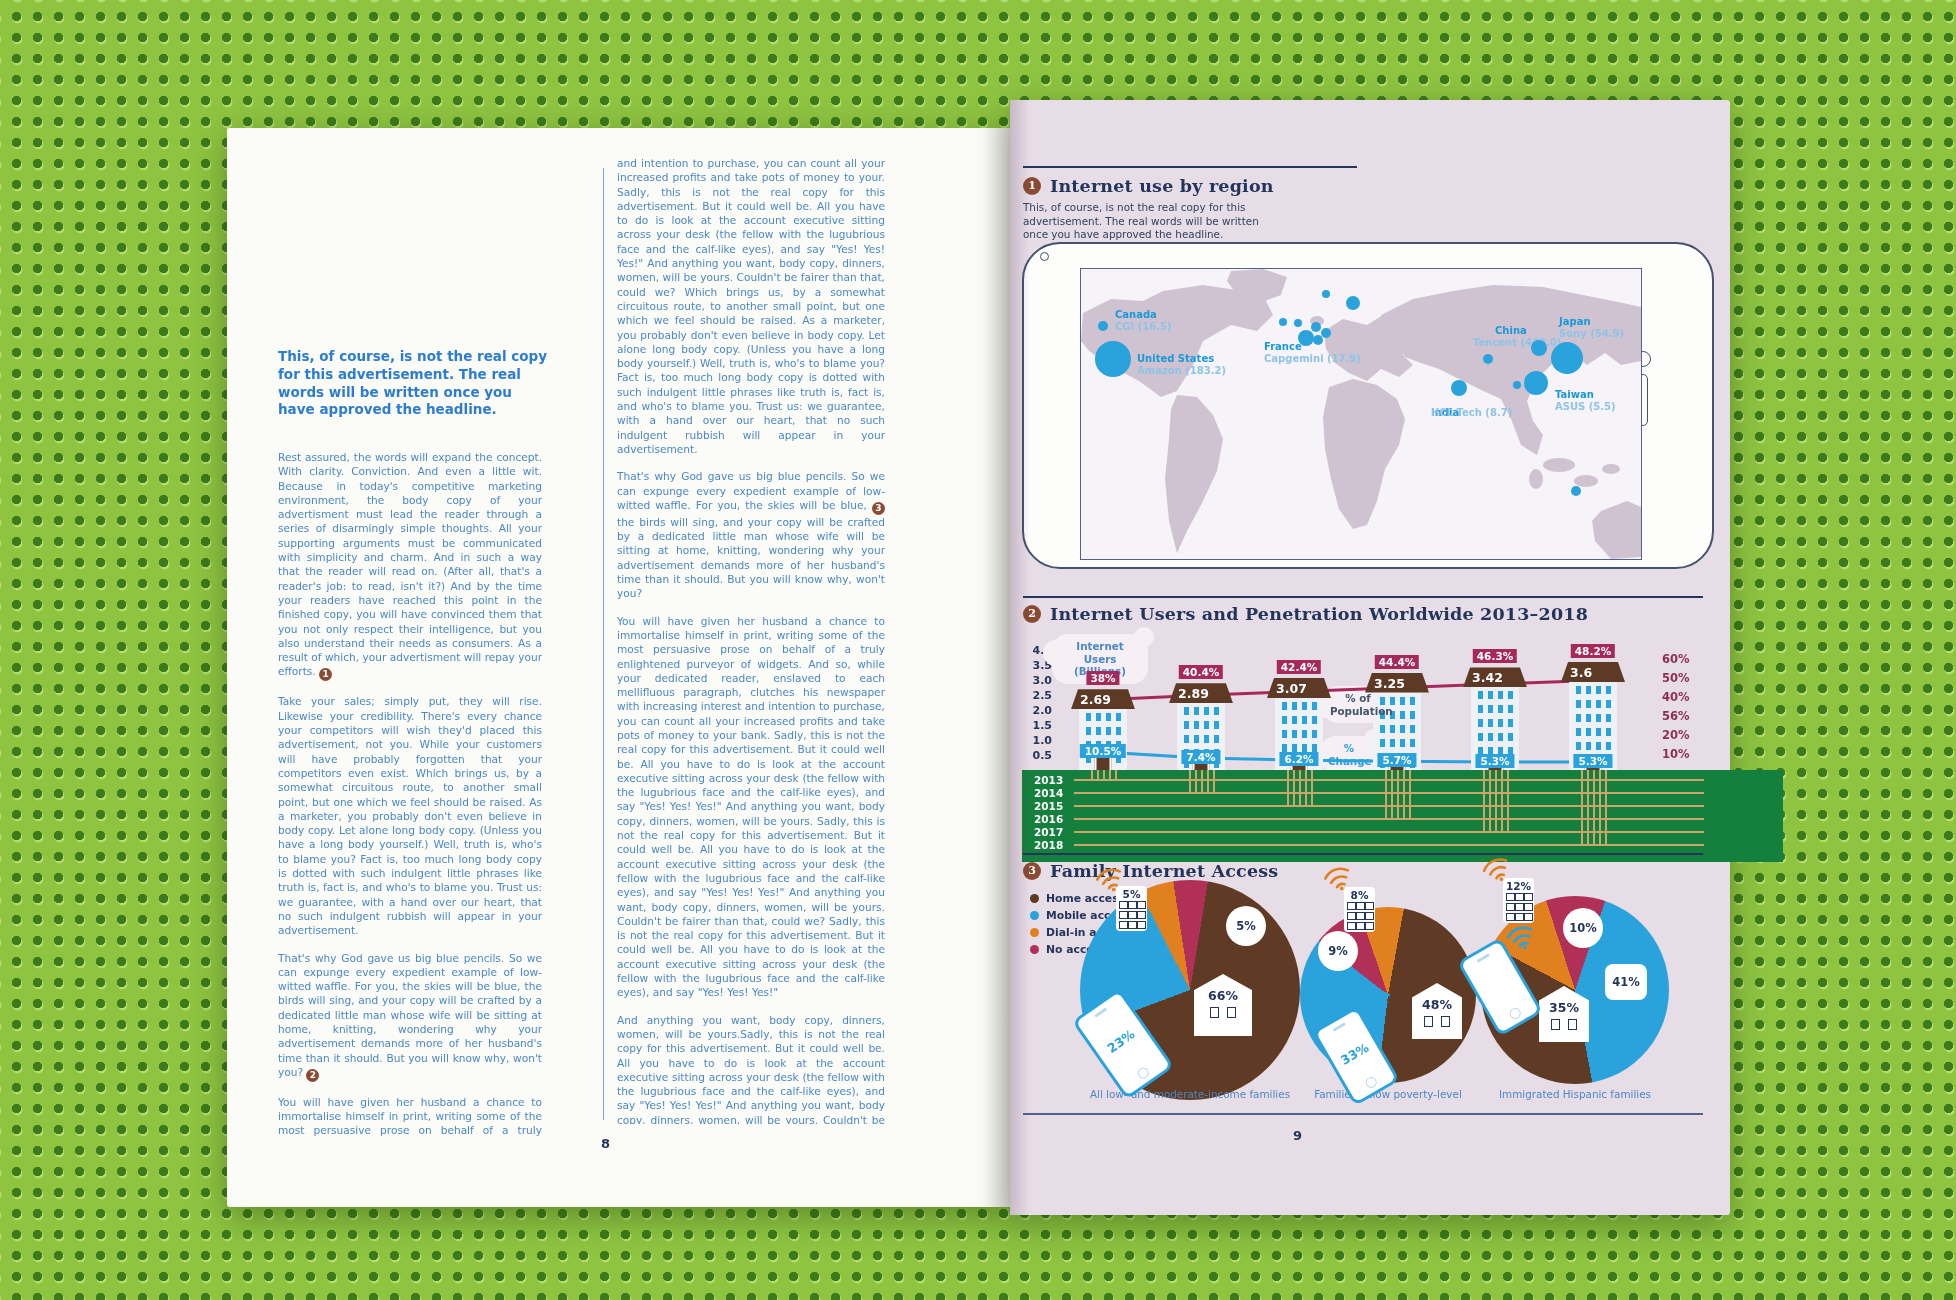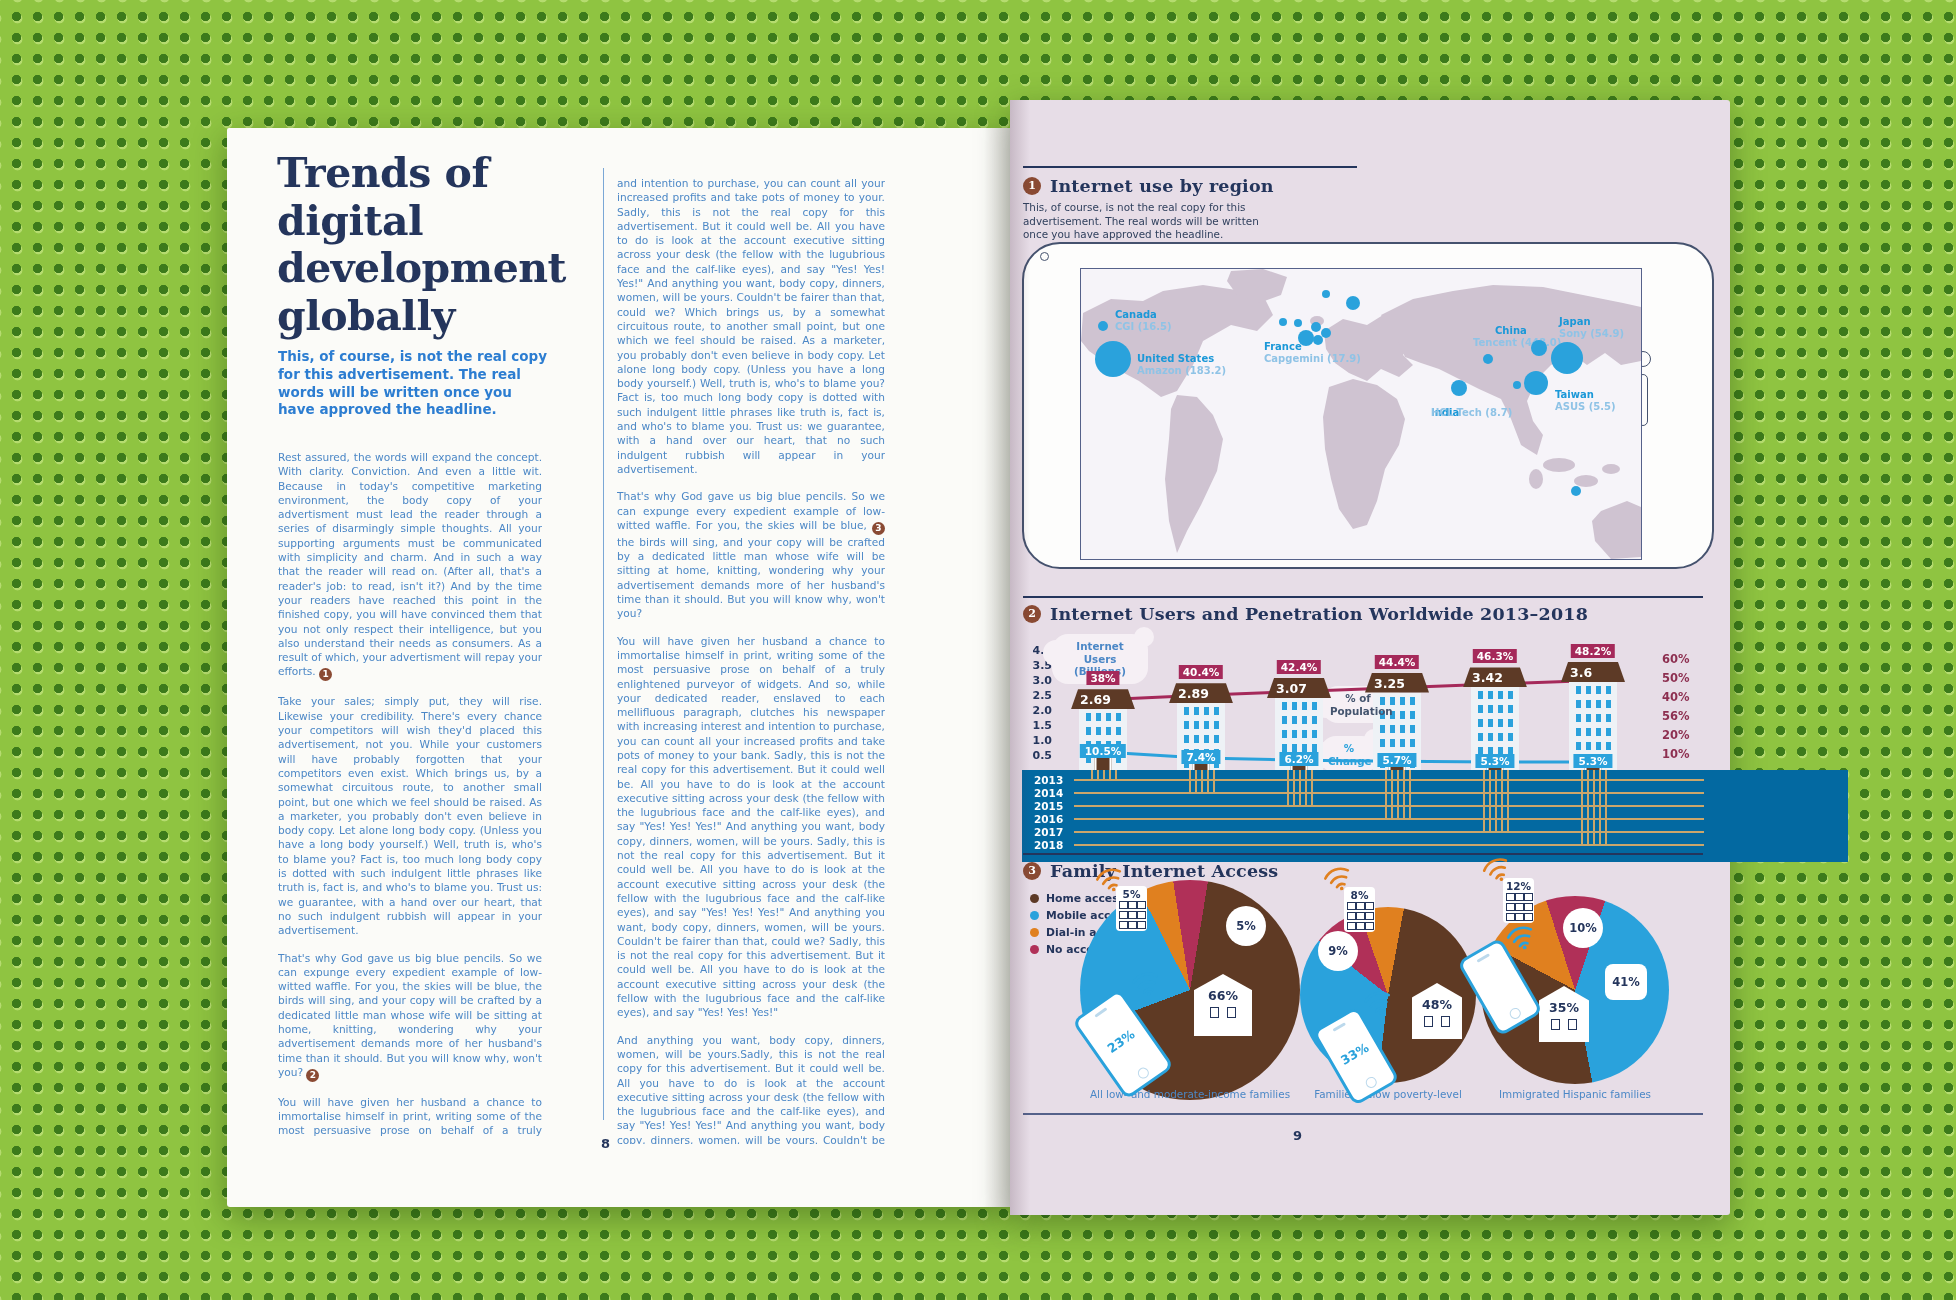--- a/index.html
+++ b/index.html
@@ -18,21 +18,21 @@
   .right-page{left:1010px;top:100px;width:720px;height:1115px;background:#e7dde7;border-radius:0 3px 3px 0;}
   .right-page::before{content:'';position:absolute;left:0;top:0;bottom:0;width:20px;
     background:linear-gradient(to right, rgba(70,40,60,.2), rgba(70,40,60,0));z-index:5;}
   .abs{position:absolute;}
   
   .headline{left:50px;top:22px;width:330px;font-family:"DejaVu Serif","Liberation Serif",serif;
     font-weight:700;font-size:41px;line-height:1.16;color:#24355c;letter-spacing:-.5px;}
   .intro{left:51px;top:220px;width:272px;color:#2c7dd1;font-weight:700;font-size:13.5px;line-height:1.32;}
   .bodycol{color:#4b87c6;font-size:10.6px;line-height:14.3px;text-align:justify;overflow:hidden;}
   .col1{left:51px;top:322px;width:264px;height:688px;}
-  .col2{left:390px;top:48px;width:268px;height:968px;}
+  .col2{left:390px;top:28px;width:268px;height:968px;}
   .bodycol p{margin:0 0 13px 0;}
   .coldivider{left:376px;top:40px;width:1px;height:952px;background:#7aa7d6;}
   .numbadge{display:inline-block;width:13px;height:13px;border-radius:50%;background:#8a4a33;color:#fff;
     font-size:9px;font-weight:700;text-align:center;line-height:13px;vertical-align:-2px;}
   .pagenum{color:#24355c;font-weight:700;font-size:13px;}
   .pagenum-left{left:374px;top:1008px;}
   .pagenum-right{left:283px;top:1028px;}
   
   .rule{height:2px;background:#24355c;}
   .sec-head{display:flex;align-items:center;gap:9px;}
@@ -65,21 +65,21 @@
     font-weight:700;font-size:10.5px;padding:1px 4px;white-space:nowrap;z-index:3;}
   .b-body{position:absolute;left:8px;top:20px;width:48px;bottom:0;background:#eef2f6;}
   .b-windows{position:absolute;left:4px;right:4px;top:4px;bottom:2px;
     background-image:
       repeating-linear-gradient(180deg, rgba(0,0,0,0) 0 8px, #eef2f6 8px 14px),
       repeating-linear-gradient(90deg, rgba(0,0,0,0) 0 3px, #2aa2dc 3px 8px, rgba(0,0,0,0) 8px 10px);}
   .b-chg{position:absolute;left:50%;transform:translateX(-50%);background:#2aa2dc;color:#fff;
     font-weight:700;font-size:10.5px;padding:1px 5px;white-space:nowrap;z-index:3;}
   .b-door{position:absolute;left:50%;transform:translateX(-50%);bottom:0;width:13px;height:14px;
     background:#5d3a26;border:2px solid #fff;border-bottom:none;z-index:2;}
-  .ground{position:absolute;left:0;top:140px;width:826px;height:92px;background:#0369a1;}
+  .ground{position:absolute;left:0;top:140px;width:761px;height:92px;background:#15803d;}
   .g-year{position:absolute;left:12px;color:#fff;font-weight:700;font-size:10.5px;}
   .g-line{position:absolute;height:2px;background:#caa66b;}
   .g-pipe{position:absolute;width:2px;background:#caa66b;top:0;}
   
   .legend-row{display:flex;align-items:center;gap:7px;margin-bottom:4px;}
   .legend-dot{width:9px;height:9px;border-radius:50%;flex:0 0 auto;}
   .legend-label{color:#24355c;font-size:10.8px;font-weight:700;}
   .piebox{position:absolute;}
   .pie{position:absolute;left:0;top:0;width:100%;height:100%;border-radius:50%;}
   .pie-circlelabel{position:absolute;background:#fff;border-radius:50%;color:#24355c;font-weight:700;
@@ -100,21 +100,20 @@
     font-size:11.5px;display:flex;align-items:center;justify-content:center;}
   .wifi{position:absolute;z-index:4;}
   .pie-caption{position:absolute;transform:translateX(-50%);color:#4b87c6;font-size:10.4px;white-space:nowrap;}
 </style>
 </head>
 <body>
 
 <div class="stage">
 
   <div class="page left-page">
-    <div class="abs headline">Trends of digital development globally</div>
     <div class="abs intro">This, of course, is not the real copy for this advertisement. The real words will be written once you have approved the headline.</div>
     <div class="abs coldivider"></div>
     <div class="abs bodycol col1" id="col1">
         <p>Rest assured, the words will expand the concept. With clarity. Conviction. And even a little wit. Because in today's competitive marketing environment, the body copy of your advertisment must lead the reader through a series of disarmingly simple thoughts. All your supporting arguments must be communicated with simplicity and charm. And in such a way that the reader will read on. (After all, that's a reader's job: to read, isn't it?) And by the time your readers have reached this point in the finished copy, you will have convinced them that you not only respect their intelligence, but you also understand their needs as consumers. As a result of which, your advertisment will repay your efforts. <span class="numbadge">1</span></p>
         <p>Take your sales; simply put, they will rise. Likewise your credibility. There's every chance your competitors will wish they'd placed this advertisement, not you. While your customers will have probably forgotten that your competitors even exist. Which brings us, by a somewhat circuitous route, to another small point, but one which we feel should be raised. As a marketer, you probably don't even believe in body copy. Let alone long body copy. (Unless you have a long body yourself.) Well, truth is, who's to blame you? Fact is, too much long body copy is dotted with such indulgent little phrases like truth is, fact is, and who's to blame you. Trust us: we guarantee, with a hand over our heart, that no such indulgent rubbish will appear in your advertisement.</p>
         <p>That's why God gave us big blue pencils. So we can expunge every expedient example of low-witted waffle. For you, the skies will be blue, the birds will sing, and your copy will be crafted by a dedicated little man whose wife will be sitting at home, knitting, wondering why your advertisement demands more of her husband's time than it should. But you will know why, won't you? <span class="numbadge">2</span></p>
         <p>You will have given her husband a chance to immortalise himself in print, writing some of the most persuasive prose on behalf of a truly enlightened purveyor of widgets. And so, while your dedicated reader, enslaved to each mellifluous paragraph, clutches his newspaper with increasing interest</p>
       </div>
     <div class="abs bodycol col2" id="col2">
         <p>and intention to purchase, you can count all your increased profits and take pots of money to your. Sadly, this is not the real copy for this advertisement. But it could well be. All you have to do is look at the account executive sitting across your desk (the fellow with the lugubrious face and the calf-like eyes), and say "Yes! Yes! Yes!" And anything you want, body copy, dinners, women, will be yours. Couldn't be fairer than that, could we? Which brings us, by a somewhat circuitous route, to another small point, but one which we feel should be raised. As a marketer, you probably don't even believe in body copy. Let alone long body copy. (Unless you have a long body yourself.) Well, truth is, who's to blame you? Fact is, too much long body copy is dotted with such indulgent little phrases like truth is, fact is, and who's to blame you. Trust us: we guarantee, with a hand over our heart, that no such indulgent rubbish will appear in your advertisement.</p>

